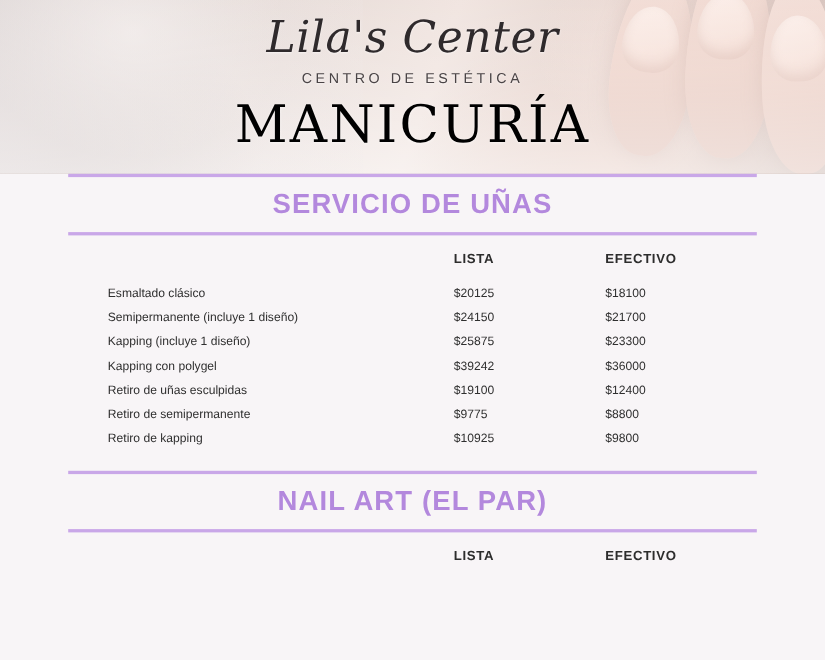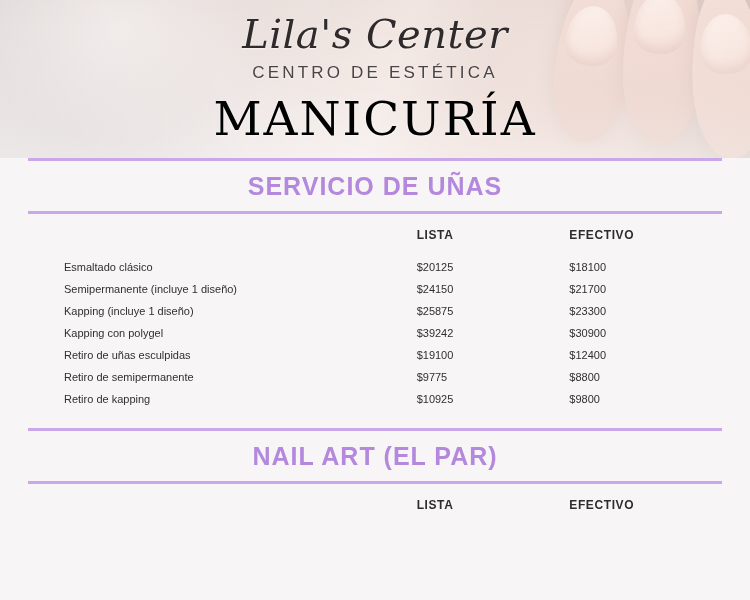--- a/index.html
+++ b/index.html
@@ -81,21 +81,21 @@
     font-style: italic;
     font-size: 40px;
     line-height: 1;
     color: #2f2a2c;
     margin-top: 14px;
     letter-spacing: 0.5px;
     text-shadow: 0 1px 2px rgba(255,255,255,0.6);
   }
   .brand-sub {
     font-family: "Liberation Sans", sans-serif;
-    font-size: 17px;
+    font-size: 13px;
     letter-spacing: 3.2px;
     color: #4a4446;
     margin-top: 9px;
     text-shadow: 0 1px 2px rgba(255,255,255,0.6);
   }
   .title-main {
     font-family: "DejaVu Serif", serif;
     font-size: 47px;
     letter-spacing: 2px;
     color: #000000;
@@ -103,21 +103,21 @@
     text-shadow: 0 1px 3px rgba(255,255,255,0.55);
   }
 
   
   .content {
     position: relative;
     padding: 0 0 0 0;
   }
 
   .section {
-    padding: 0 28px;
+    padding: 0 62px;
   }
   .rule {
     height: 3px;
     background: #c9a7e8;
     margin: 0;
   }
   .section-title {
     text-align: center;
     font-family: "Liberation Sans", sans-serif;
     font-weight: bold;
@@ -222,21 +222,21 @@
             <td>$21700</td>
           </tr>
           <tr>
             <td class="name">Kapping (incluye 1 diseño)</td>
             <td>$25875</td>
             <td>$23300</td>
           </tr>
           <tr>
             <td class="name">Kapping con polygel</td>
             <td>$39242</td>
-            <td>$30900</td>
+            <td>$36000</td>
           </tr>
           <tr>
             <td class="name">Retiro de uñas esculpidas</td>
             <td>$19100</td>
             <td>$12400</td>
           </tr>
           <tr>
             <td class="name">Retiro de semipermanente</td>
             <td>$9775</td>
             <td>$8800</td>

